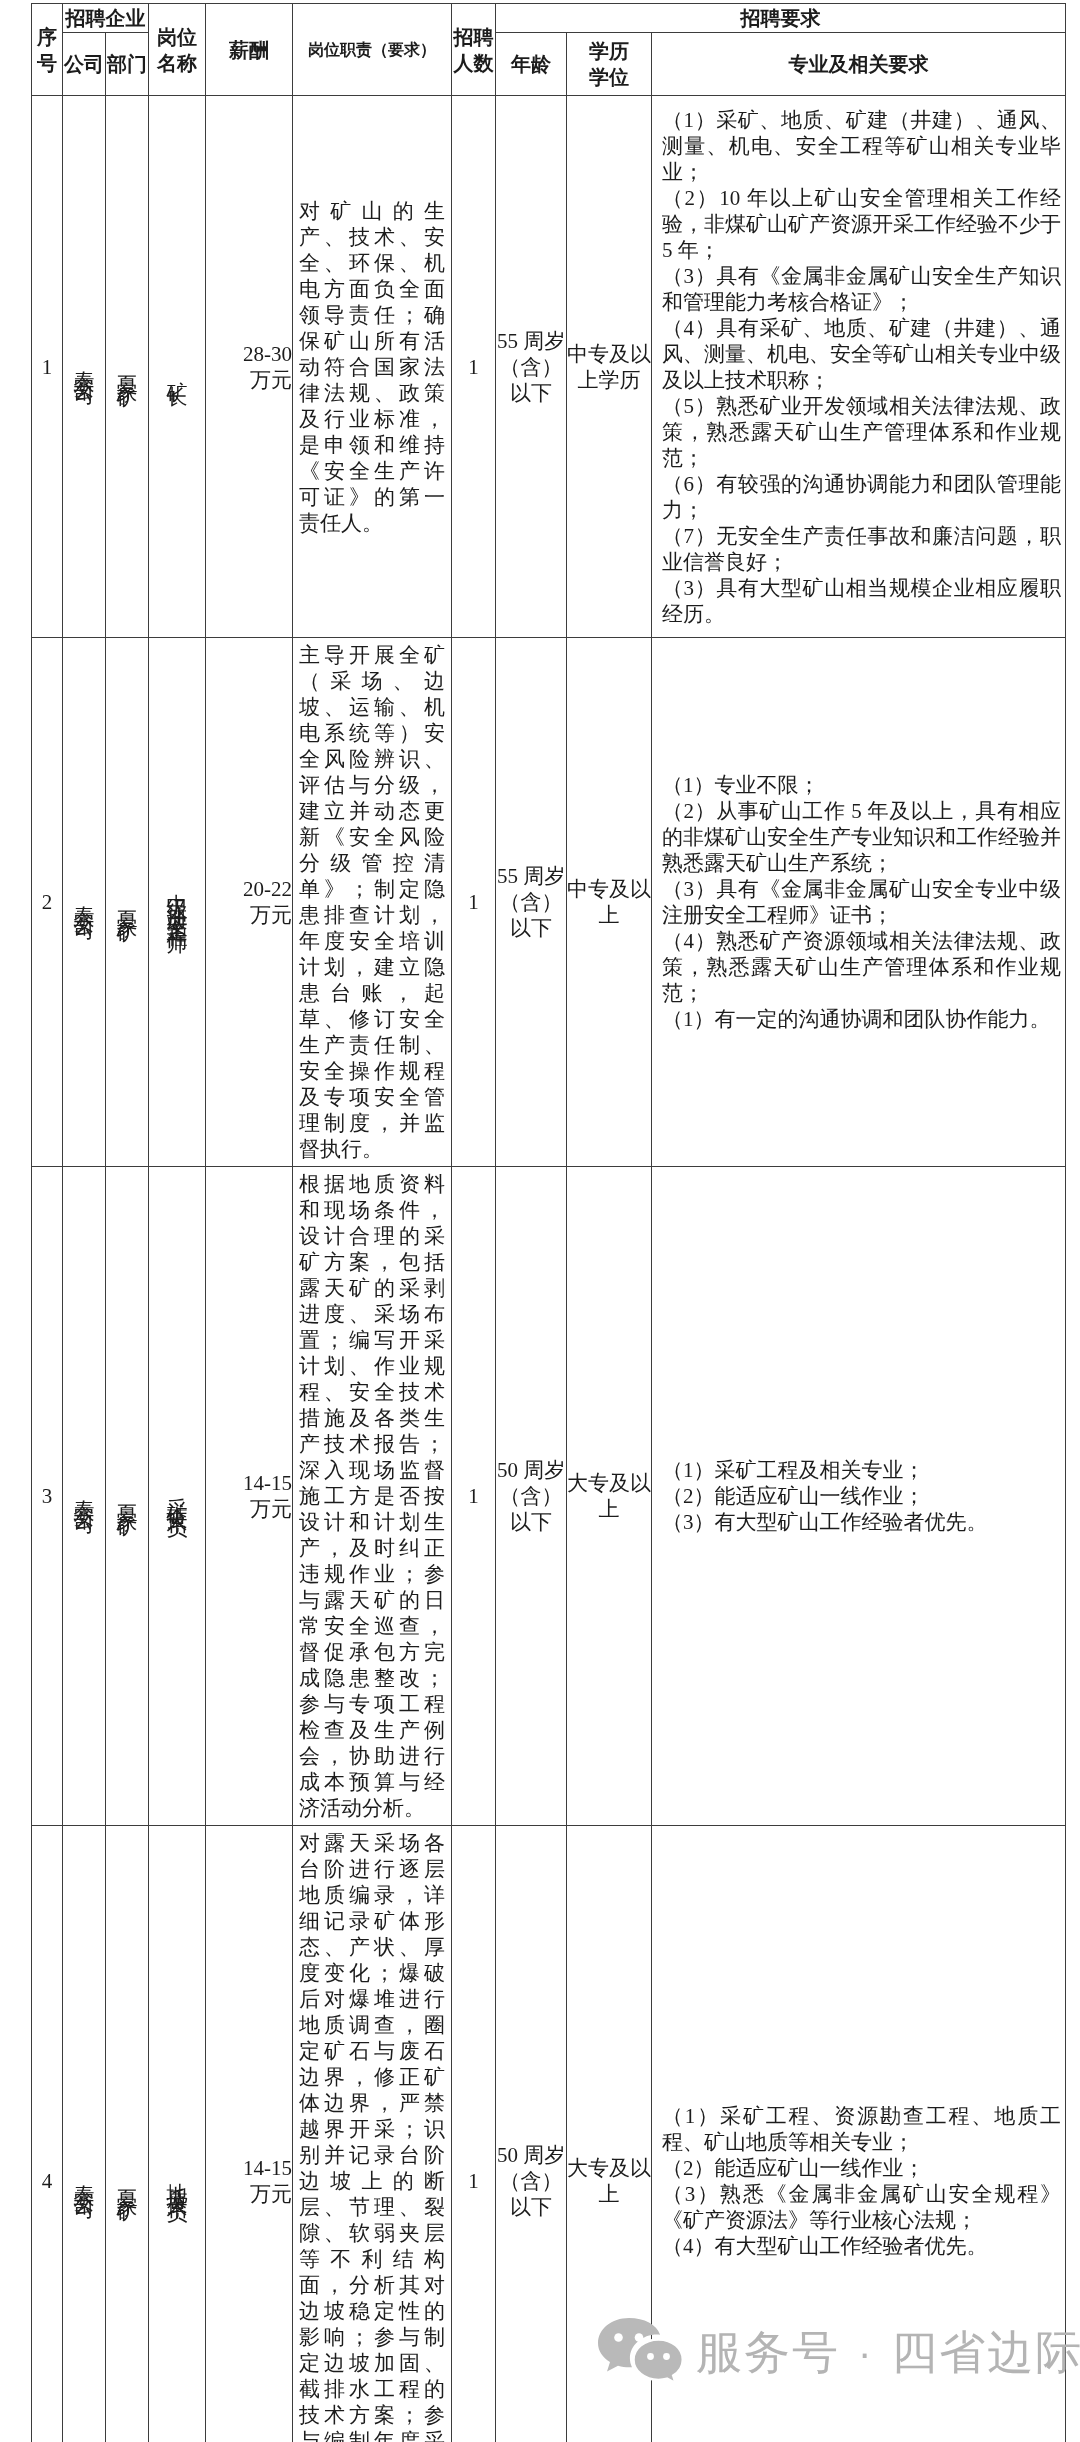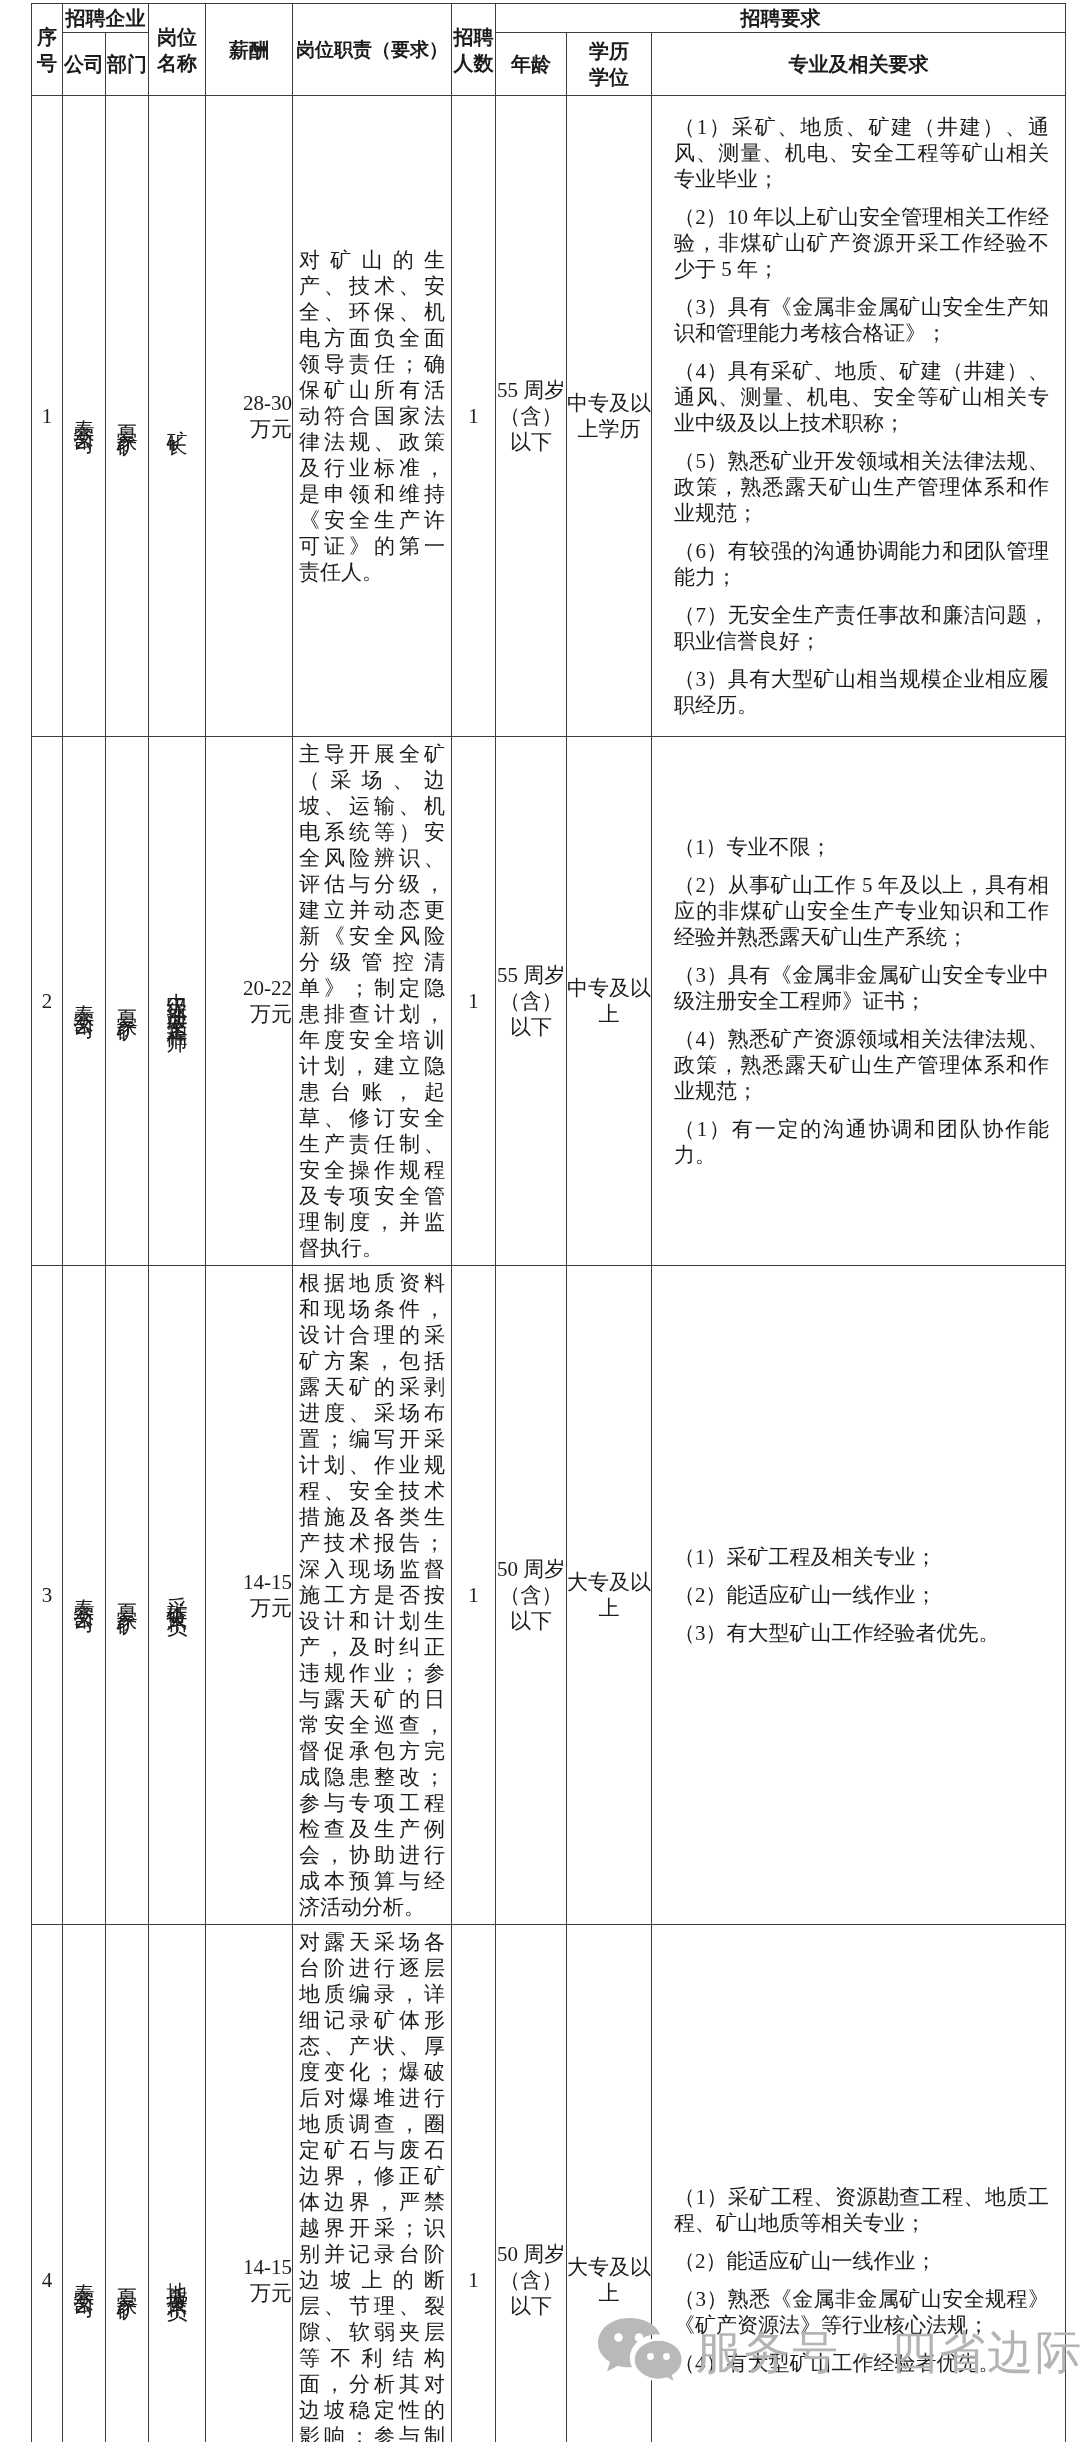--- a/index.html
+++ b/index.html
@@ -27,36 +27,36 @@
     font-size:20px;
     line-height:26px;
   }
   tr.h1{height:29px;}
   tr.h2{height:63px;}
   tr.r1{height:542px;}
   tr.r2{height:491px;}
   tr.r3{height:644px;}
   tr.r4{height:664px;}
   .pre{white-space:pre-line;}
-  .duty-head{font-size:19px;white-space:nowrap;}
+  .duty-head{font-size:16px;white-space:nowrap;}
   .vert{
     writing-mode:vertical-rl;
     text-orientation:upright;
     letter-spacing:5px;
     display:inline-block;
   }
   td.duty-cell{
     text-align:justify;
     padding:4px 6px;
   }
   td.req-cell{
     text-align:justify;
     padding:6px 4px 6px 10px;
   }
-  .req-item{margin:12px;}
+  .req-item{margin:0;}
   td.salary-cell{
     text-align:right;
     padding-left:10px;
     white-space:pre-line;
   }
   td.age-cell{white-space:pre-line;}
   td.edu-cell{white-space:pre-line;}
   
   .footer-mark{
     position:absolute;

